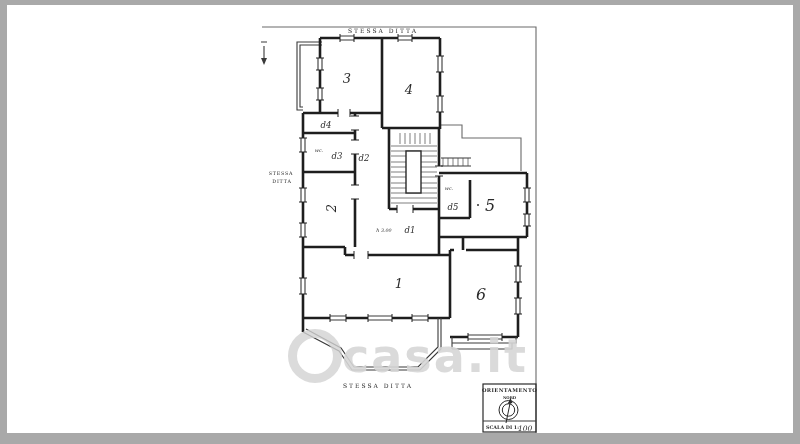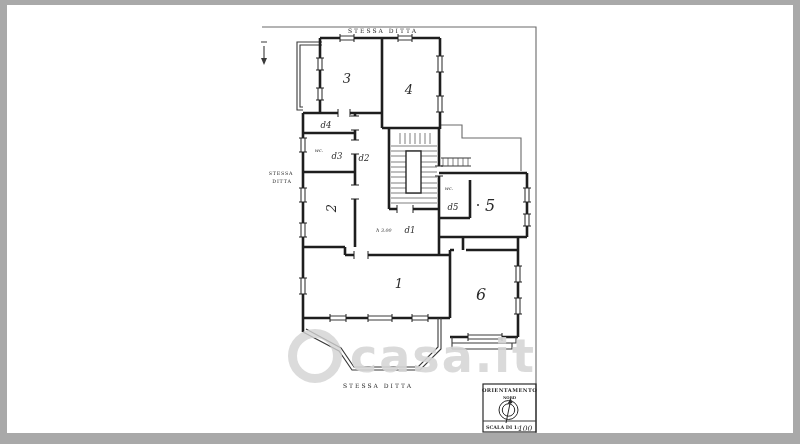--- a/index.html
+++ b/index.html
@@ -18,21 +18,21 @@
   .site-sm{font-size:4.8px;letter-spacing:0.8px;text-anchor:middle;}
   .rm{font-style:italic;font-size:13px;text-anchor:middle;}
   .rm-lg{font-style:italic;font-size:16px;text-anchor:middle;}
   .rm-md{font-style:italic;font-size:8.5px;text-anchor:middle;}
   .rm-sm{font-style:italic;font-size:4.8px;text-anchor:middle;}
   .ori-title{font-size:5.2px;font-weight:bold;letter-spacing:0.4px;text-anchor:middle;}
   .nord{font-size:3.8px;font-weight:bold;text-anchor:middle;}
   .scale{font-size:4.8px;font-weight:bold;}
   .scale-val{font-size:7.5px;font-style:italic;}
   
-  .watermark{position:absolute;left:288px;top:329px;display:flex;align-items:center;gap:8px;pointer-events:none;}
+  .watermark{position:absolute;left:288px;top:329px;display:flex;align-items:center;gap:0;pointer-events:none;}
   .wm-ring{display:block;width:36px;height:36px;border:9px solid rgba(210,210,210,0.8);border-radius:50%;}
   .wm-text{font-family:"DejaVu Sans",sans-serif;font-size:46px;font-weight:bold;letter-spacing:2px;color:rgba(214,214,214,0.9);line-height:1;}
 </style>
 </head>
 <body>
 
 <div class="screen">
   <div class="page"></div>
 
   <svg class="plan" viewBox="0 0 800 444">

